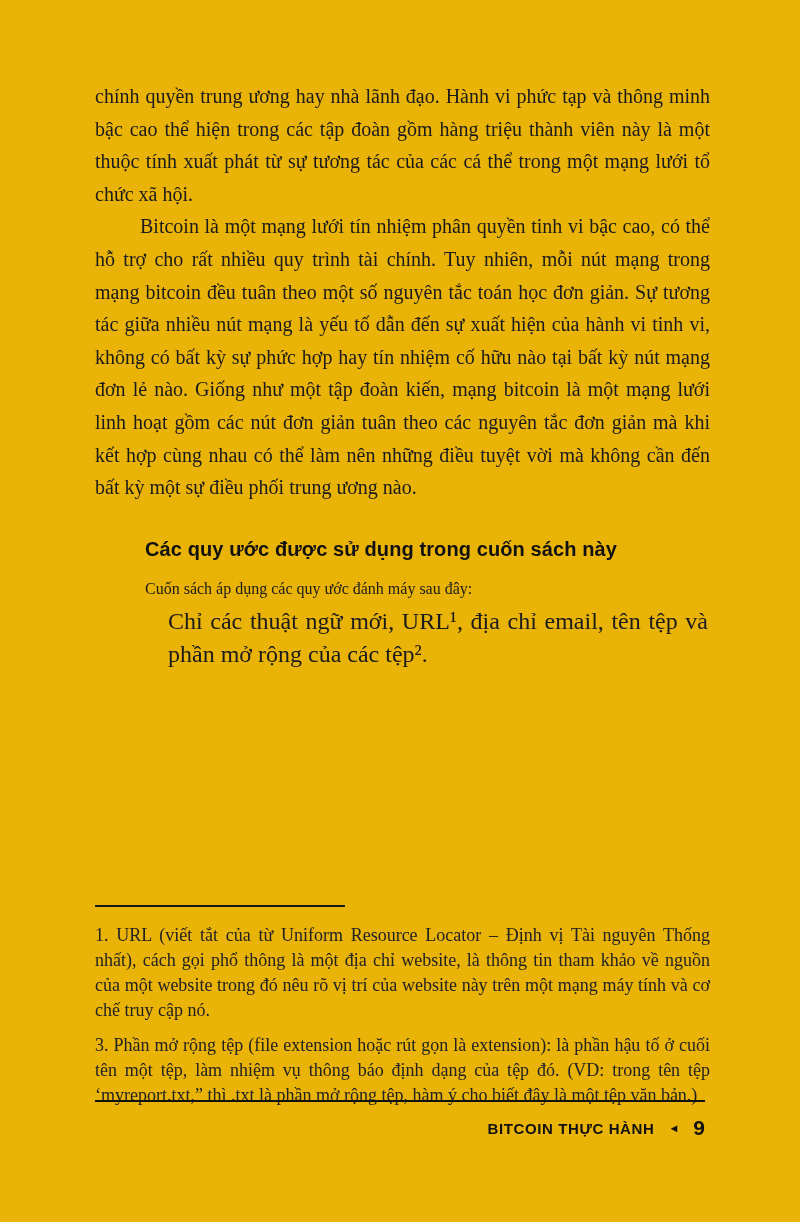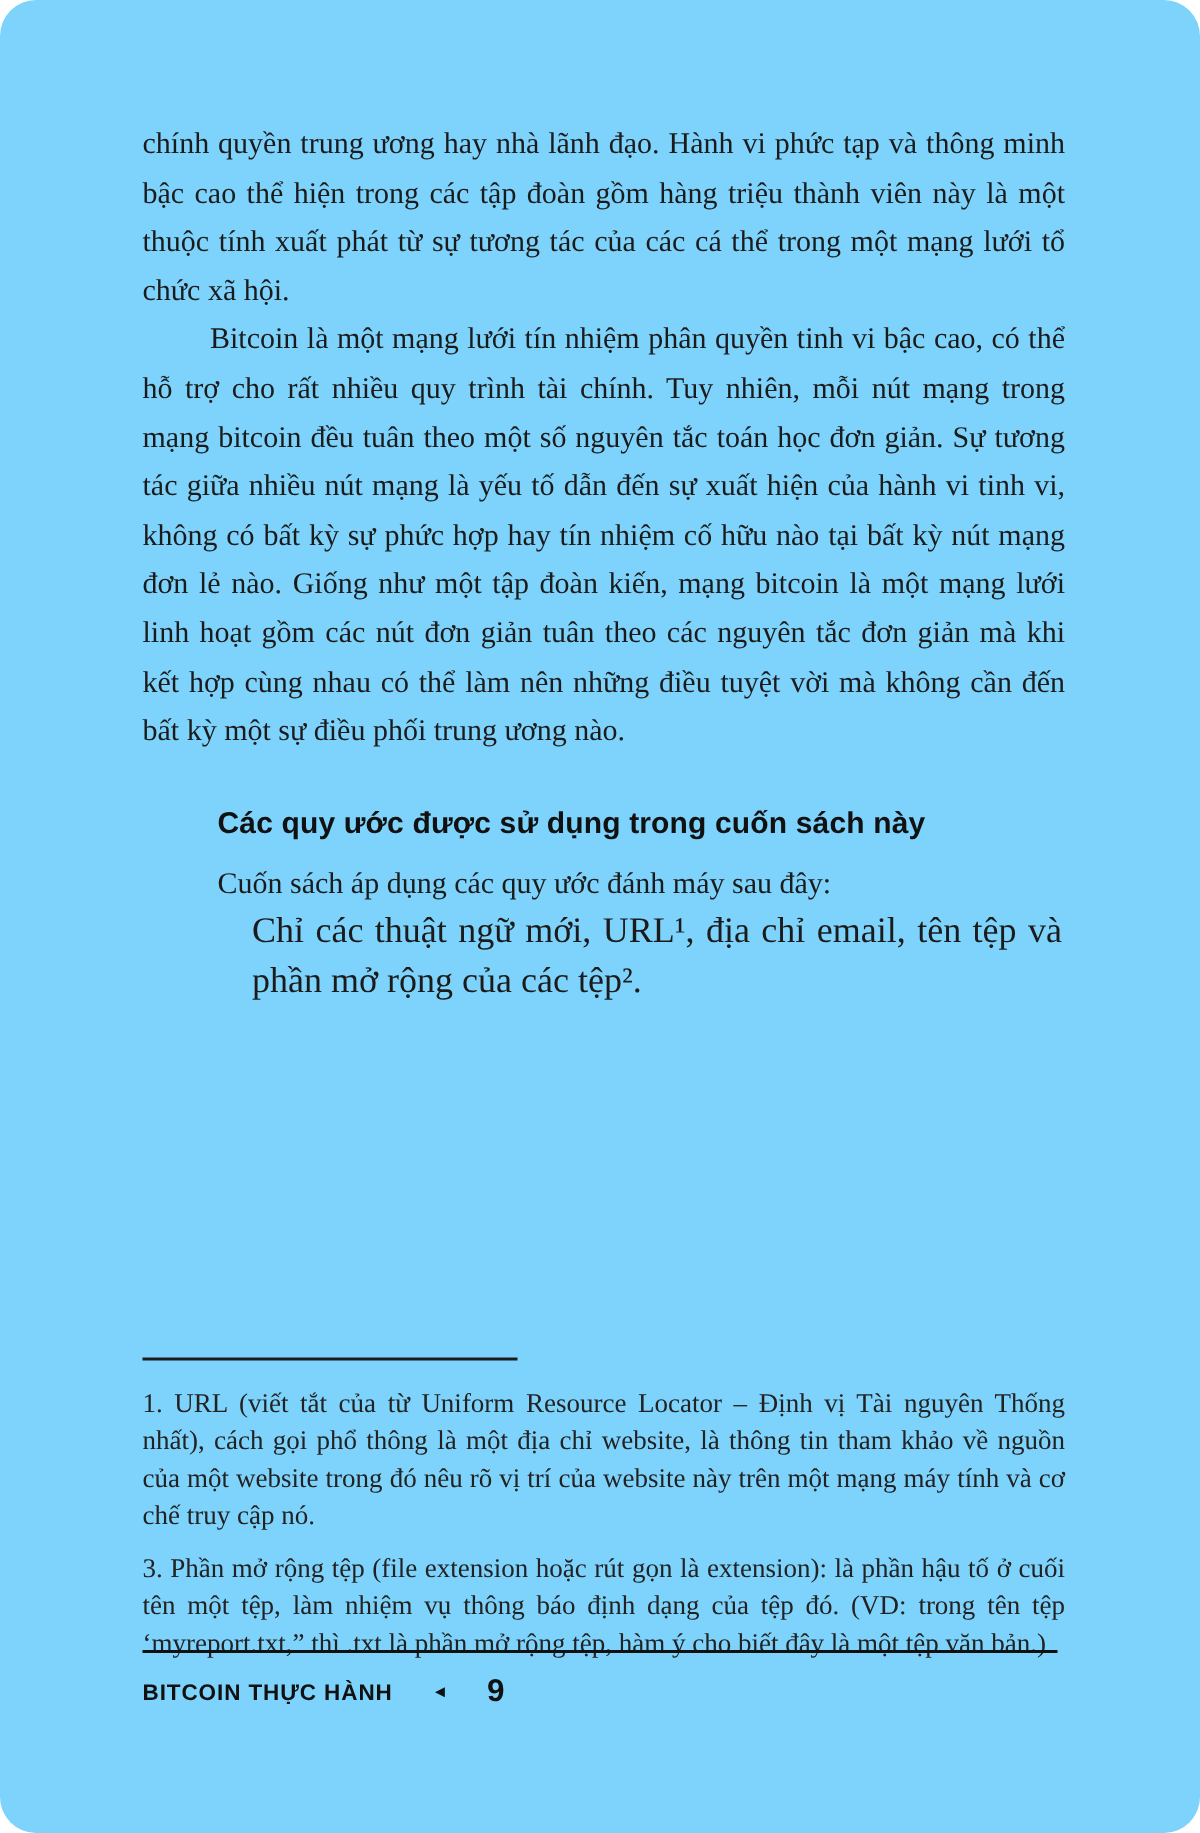--- a/index.html
+++ b/index.html
@@ -2,25 +2,24 @@
 <html><head>
 <meta charset="utf-8">
 <style>
   * { margin: 0; padding: 0; box-sizing: border-box; }
   html, body { background: #ffffff; }
   .page {
     position: relative;
     width: 800px;
     height: 1222px;
     margin: 0 auto;
-    background: #7dd3fc;
+    background: #eab308;
     font-family: "Liberation Serif", serif;
     color: #1b1b1b;
     overflow: hidden;
-    border-radius: 24px;
   }
   .content {
     position: absolute;
     left: 95px;
     right: 90px;
     top: 80px;
   }
   .para {
     font-size: 20px;
     line-height: 32.6px;
@@ -29,21 +28,21 @@
   .para.indent { text-indent: 45px; }
   .section-heading {
     font-family: "Liberation Sans", sans-serif;
     font-weight: 700;
     font-size: 20px;
     color: #111;
     margin: 34px 0 12px 50px;
     letter-spacing: 0.1px;
   }
   .convention-intro {
-    font-size: 20px;
+    font-size: 16px;
     line-height: 32.6px;
     margin-left: 50px;
   }
   .italic-term {
     font-size: 20px;
     line-height: 32.6px;
     margin-left: 50px;
     font-style: italic;
   }
   .term-desc {
@@ -76,23 +75,23 @@
     left: 95px;
     right: 95px;
     top: 1100px;
   }
   .footer-rule {
     border-top: 2.5px solid #111;
     margin-bottom: 14px;
   }
   .footer-line {
     display: flex;
-    justify-content: flex-start;
+    justify-content: flex-end;
     align-items: center;
-    gap: 26px;
+    gap: 14px;
   }
   .footer-title {
     font-family: "Liberation Sans", sans-serif;
     font-weight: 700;
     font-size: 15px;
     letter-spacing: 0.6px;
     color: #111;
   }
   .footer-arrow {
     font-size: 11px;

